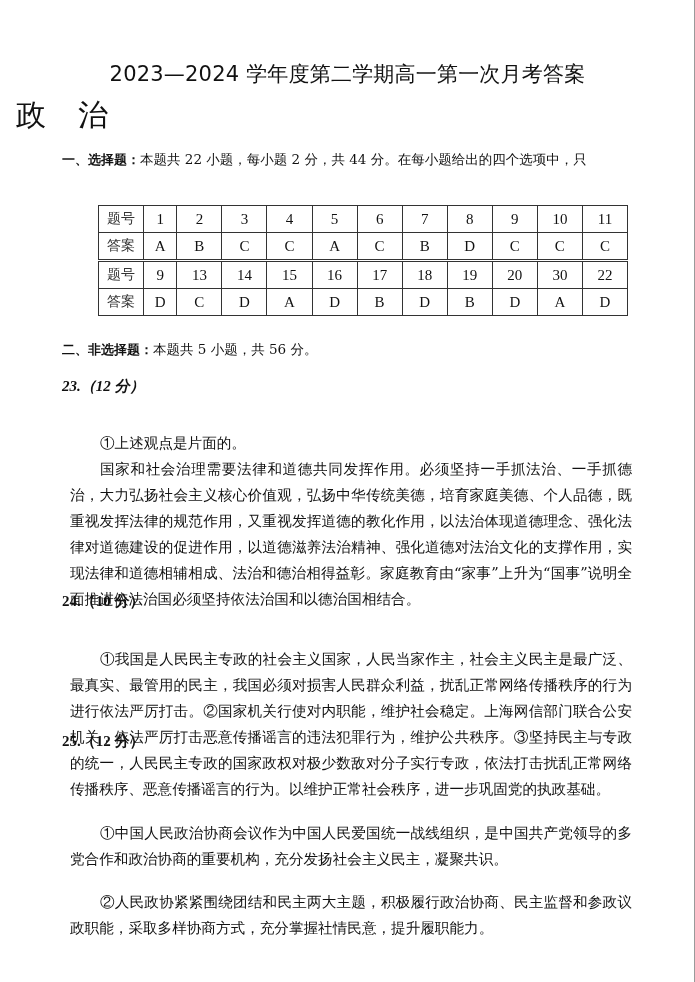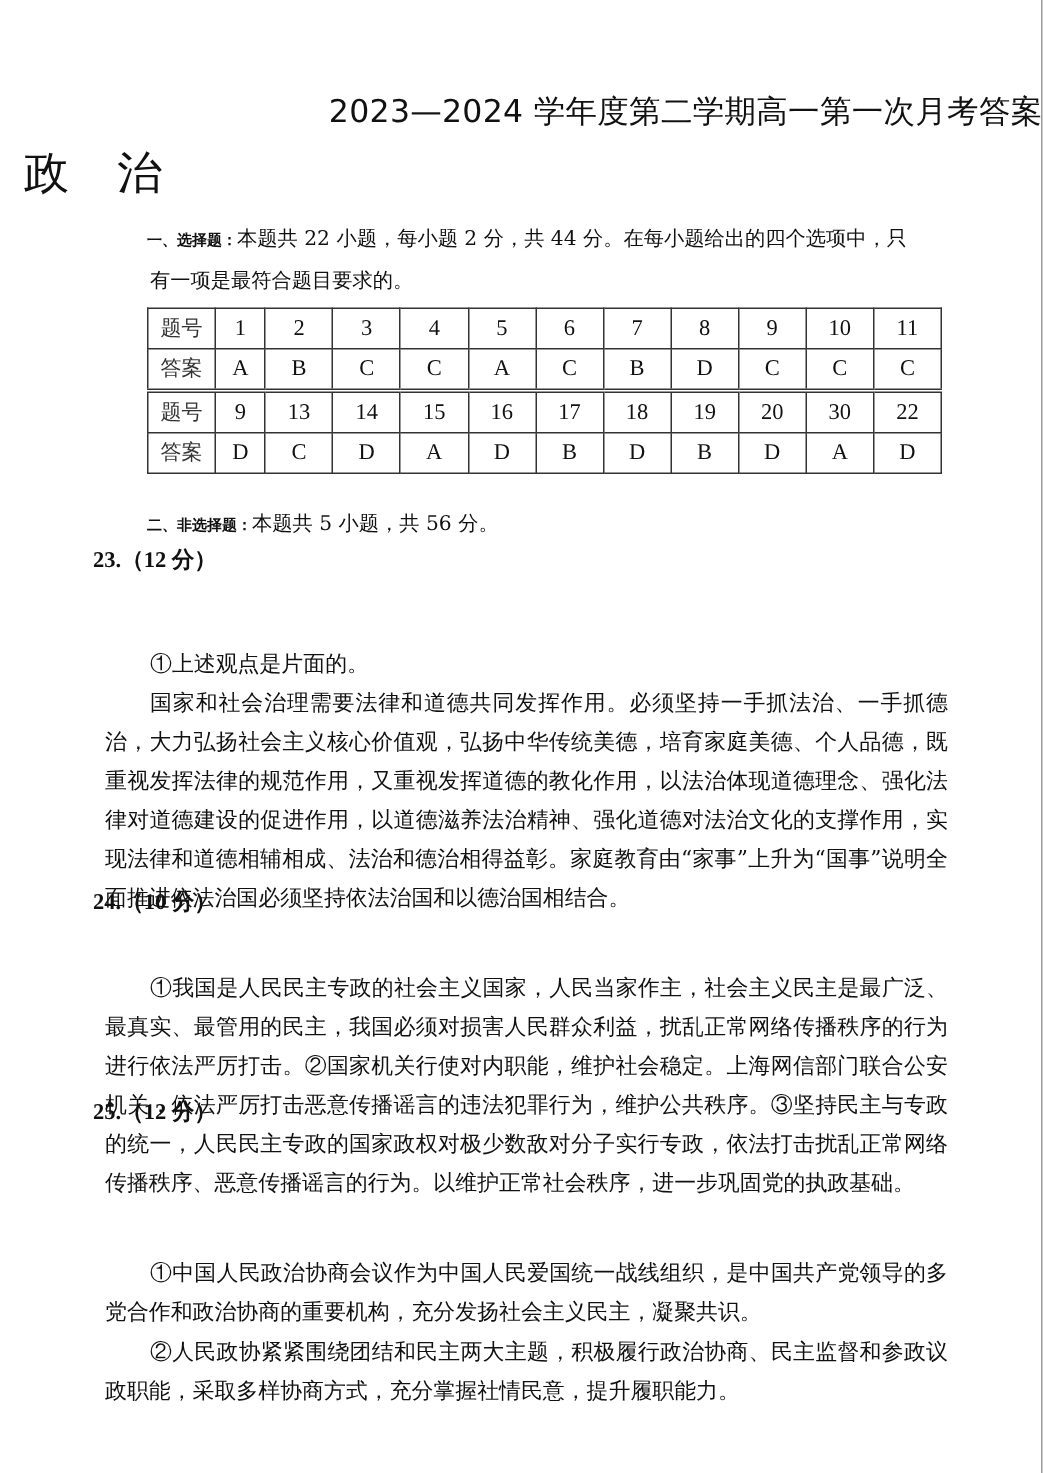--- a/index.html
+++ b/index.html
@@ -2,30 +2,30 @@
 <html><head>
   <meta charset="utf-8">
   <style>
     html, body { margin: 0; padding: 0; }
     body {
       width: 695px; height: 982px; background: #ffffff; position: relative; overflow: hidden;
       color: #111; font-family: "DejaVu Serif", "Liberation Serif", serif;
     }
     .page-edge { position: absolute; right: 0; top: 0; width: 1px; height: 982px; background: #9a9a9a; }
     .title {
-      position: absolute; left: 0; width: 695px; top: 60px; text-align: right;
+      position: absolute; left: 0; width: 695px; top: 60px; text-align: center;
       font-family: "DejaVu Sans", "Liberation Sans", sans-serif; font-size: 21px; letter-spacing: 0.2px;
     }
     .subject {
       position: absolute; left: 0; width: 695px; top: 95px; text-align: left;
       font-size: 30px; word-spacing: 0;
     }
     .subject span { display: inline-block; margin: 0 16px; }
     .sec-head { position: absolute; left: 62px; width: 580px; font-size: 13.5px; line-height: 27px; }
-    .sec-head .label { font-family: "DejaVu Sans", "Liberation Sans", sans-serif; font-weight: bold; font-size: 10px; margin-left: 36px; }
+    .sec-head .label { font-family: "DejaVu Sans", "Liberation Sans", sans-serif; font-weight: bold; font-size: 13px; }
     .sec-head .indent { padding-left: 38px; display: block; }
     table.answers {
       position: absolute; left: 98px; top: 205px; width: 530px; border-collapse: collapse;
       font-family: "Liberation Serif", "DejaVu Serif", serif; font-size: 15px;
     }
     table.answers td {
       border: 1px solid #333; height: 26px; padding: 0; text-align: center; vertical-align: middle;
     }
     table.answers td.hdr { width: 44px; font-family: "DejaVu Sans", "Liberation Sans", sans-serif; font-size: 14px; color: #333; }
     table.answers tr.split td { border-top: 3px double #333; }
@@ -43,21 +43,20 @@
 
 <div class="page-edge"></div>
 
 <div class="title">2023—2024 学年度第二学期高一第一次月考答案</div>
 <div class="subject">
   <span>政</span><span>治</span>
 </div>
 
 <div class="sec-head" style="top:146px;">
   <span class="label">一、选择题：</span><span>本题共 22 小题，每小题 2 分，共 44 分。在每小题给出的四个选项中，只</span>
-  <span class="indent">有一项是最符合题目要求的。</span>
 </div>
 
 <table class="answers">
   <tbody>
     <tr>
       <td class="hdr">题号</td>
       <td>1</td>
       <td>2</td>
       <td>3</td>
       <td>4</td>
@@ -111,22 +110,22 @@
       <td>A</td>
       <td>D</td>
     </tr>
   </tbody>
 </table>
 
 <div class="sec-head" style="top:336px;">
   <span class="label">二、非选择题：</span><span>本题共 5 小题，共 56 分。</span>
 </div>
 
-<div class="q-head" style="top:364px;">23.（12 分）</div>
+<div class="q-head" style="top:377px;font-style:italic;">23.（12 分）</div>
 <div class="para" style="top:390px;">①上述观点是片面的。</div>
 <div class="para" style="top:416px;">国家和社会治理需要法律和道德共同发挥作用。必须坚持一手抓法治、一手抓德治，大力弘扬社会主义核心价值观，弘扬中华传统美德，培育家庭美德、个人品德，既重视发挥法律的规范作用，又重视发挥道德的教化作用，以法治体现道德理念、强化法律对道德建设的促进作用，以道德滋养法治精神、强化道德对法治文化的支撑作用，实现法律和道德相辅相成、法治和德治相得益彰。家庭教育由“家事”上升为“国事”说明全面推进依法治国必须坚持依法治国和以德治国相结合。</div>
 
 <div class="q-head" style="top:592px;">24.（10 分）</div>
 <div class="para" style="top:606px;">①我国是人民民主专政的社会主义国家，人民当家作主，社会主义民主是最广泛、最真实、最管用的民主，我国必须对损害人民群众利益，扰乱正常网络传播秩序的行为进行依法严厉打击。②国家机关行使对内职能，维护社会稳定。上海网信部门联合公安机关，依法严厉打击恶意传播谣言的违法犯罪行为，维护公共秩序。③坚持民主与专政的统一，人民民主专政的国家政权对极少数敌对分子实行专政，依法打击扰乱正常网络传播秩序、恶意传播谣言的行为。以维护正常社会秩序，进一步巩固党的执政基础。</div>
 
 <div class="q-head" style="top:732px;">25.（12 分）</div>
-<div class="para" style="top:796px;">①中国人民政治协商会议作为中国人民爱国统一战线组织，是中国共产党领导的多党合作和政治协商的重要机构，充分发扬社会主义民主，凝聚共识。</div>
+<div class="para" style="top:780px;">①中国人民政治协商会议作为中国人民爱国统一战线组织，是中国共产党领导的多党合作和政治协商的重要机构，充分发扬社会主义民主，凝聚共识。</div>
 <div class="para" style="top:849px;">②人民政协紧紧围绕团结和民主两大主题，积极履行政治协商、民主监督和参政议政职能，采取多样协商方式，充分掌握社情民意，提升履职能力。</div>
 
 </body></html>

